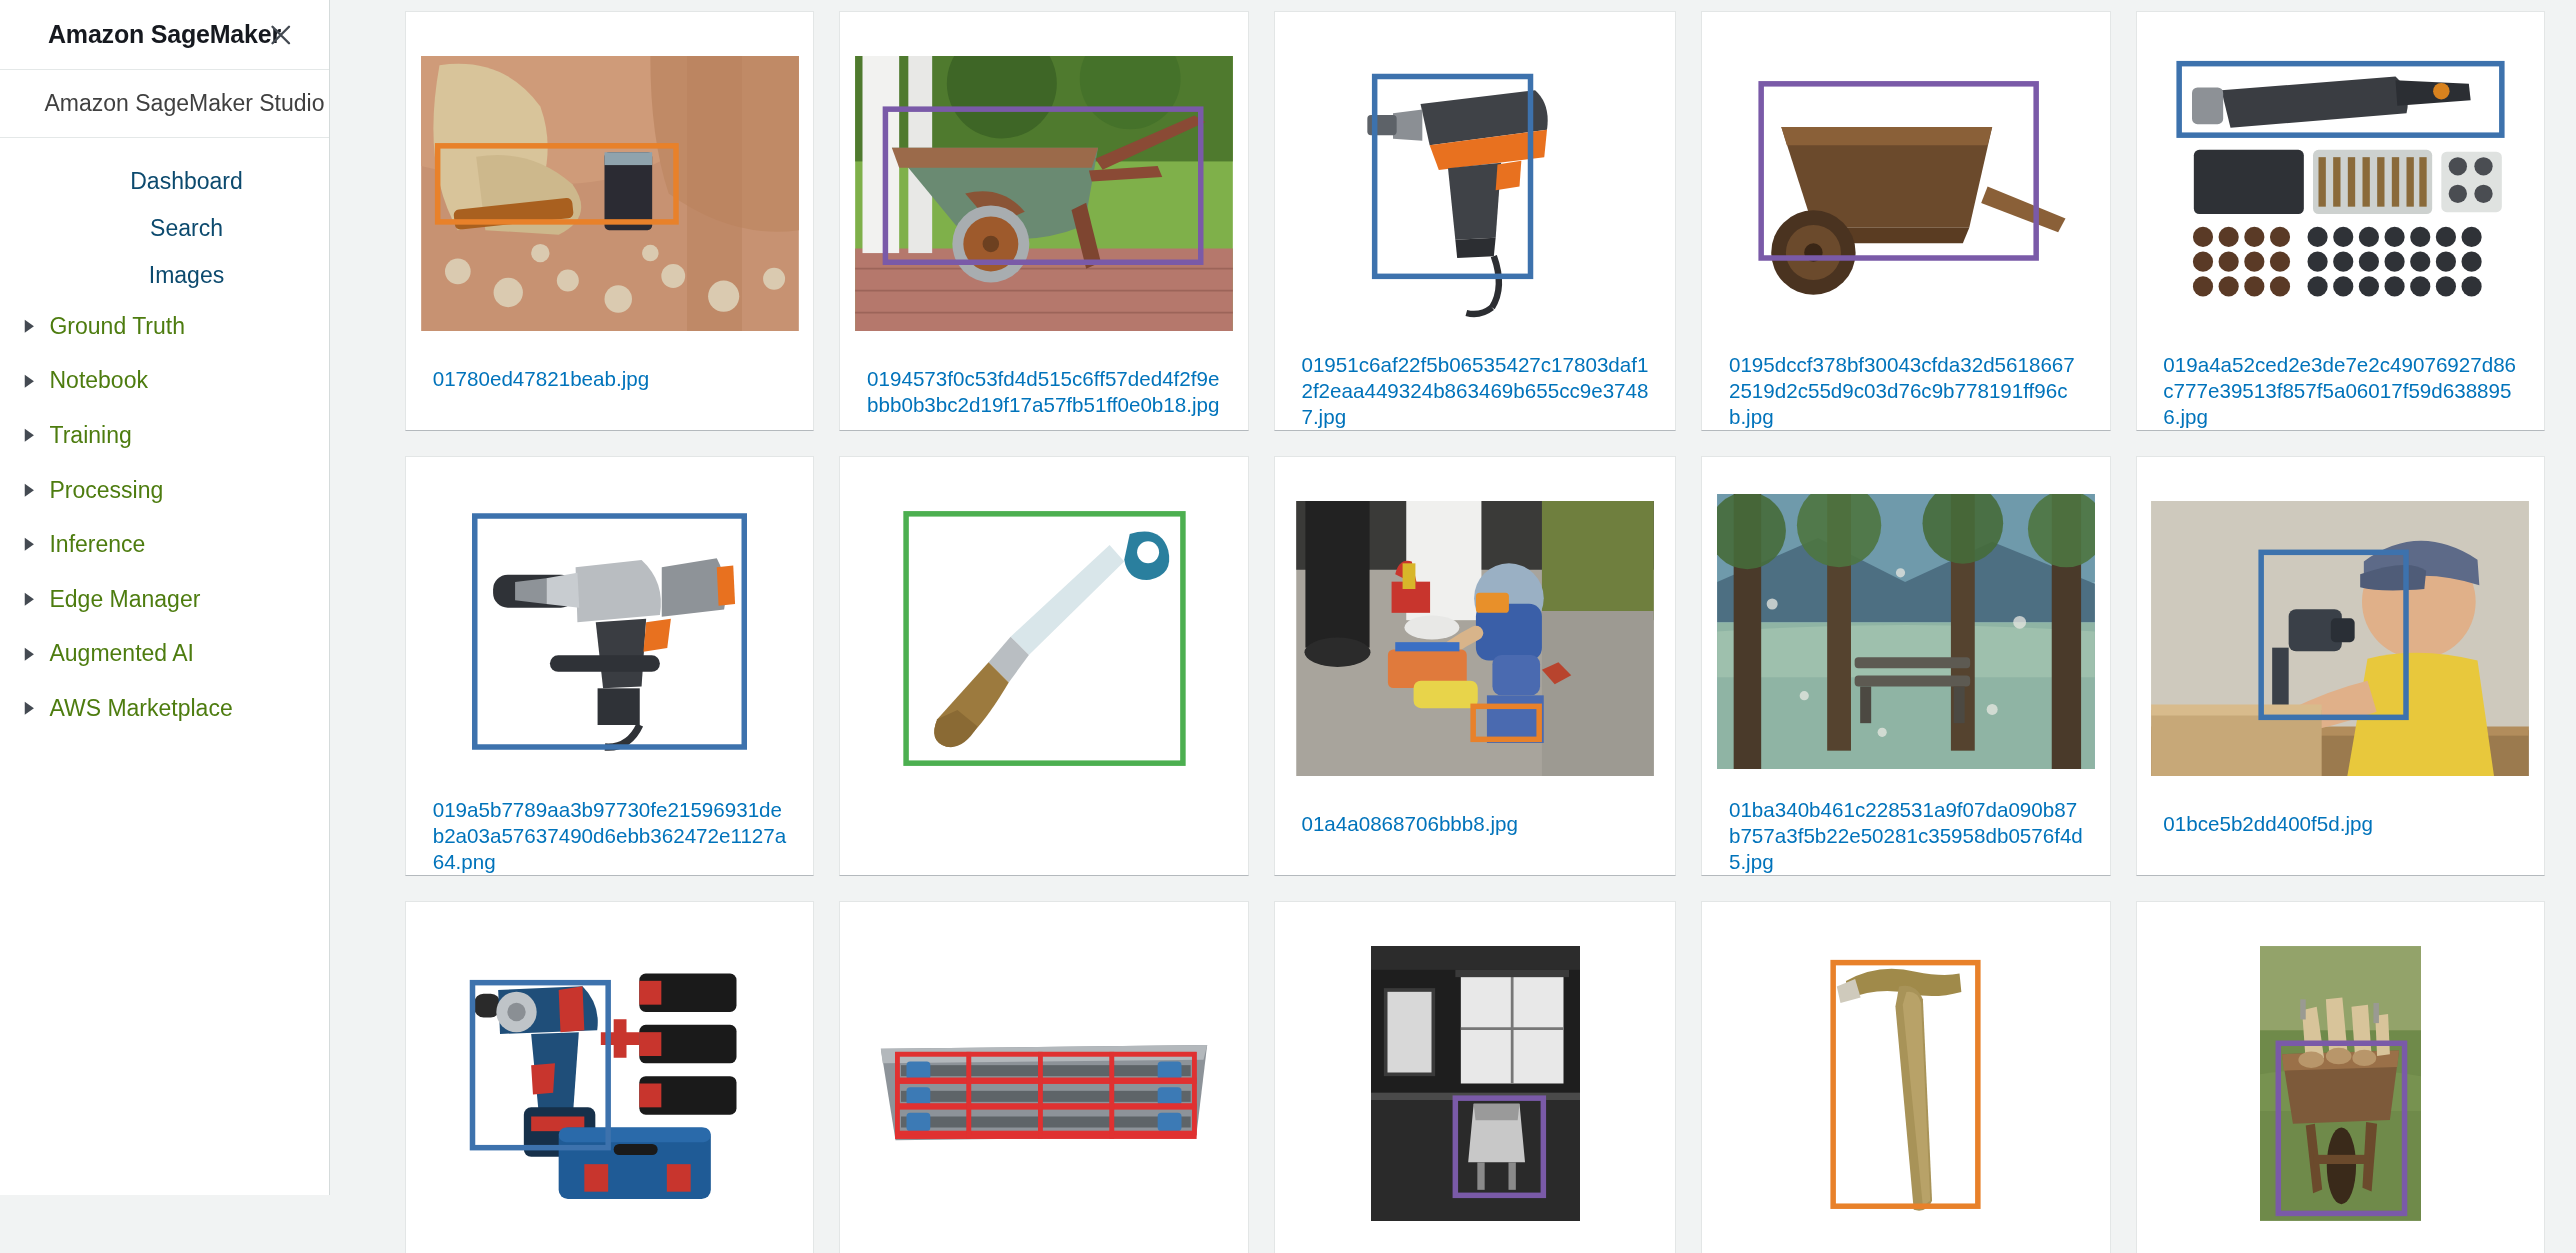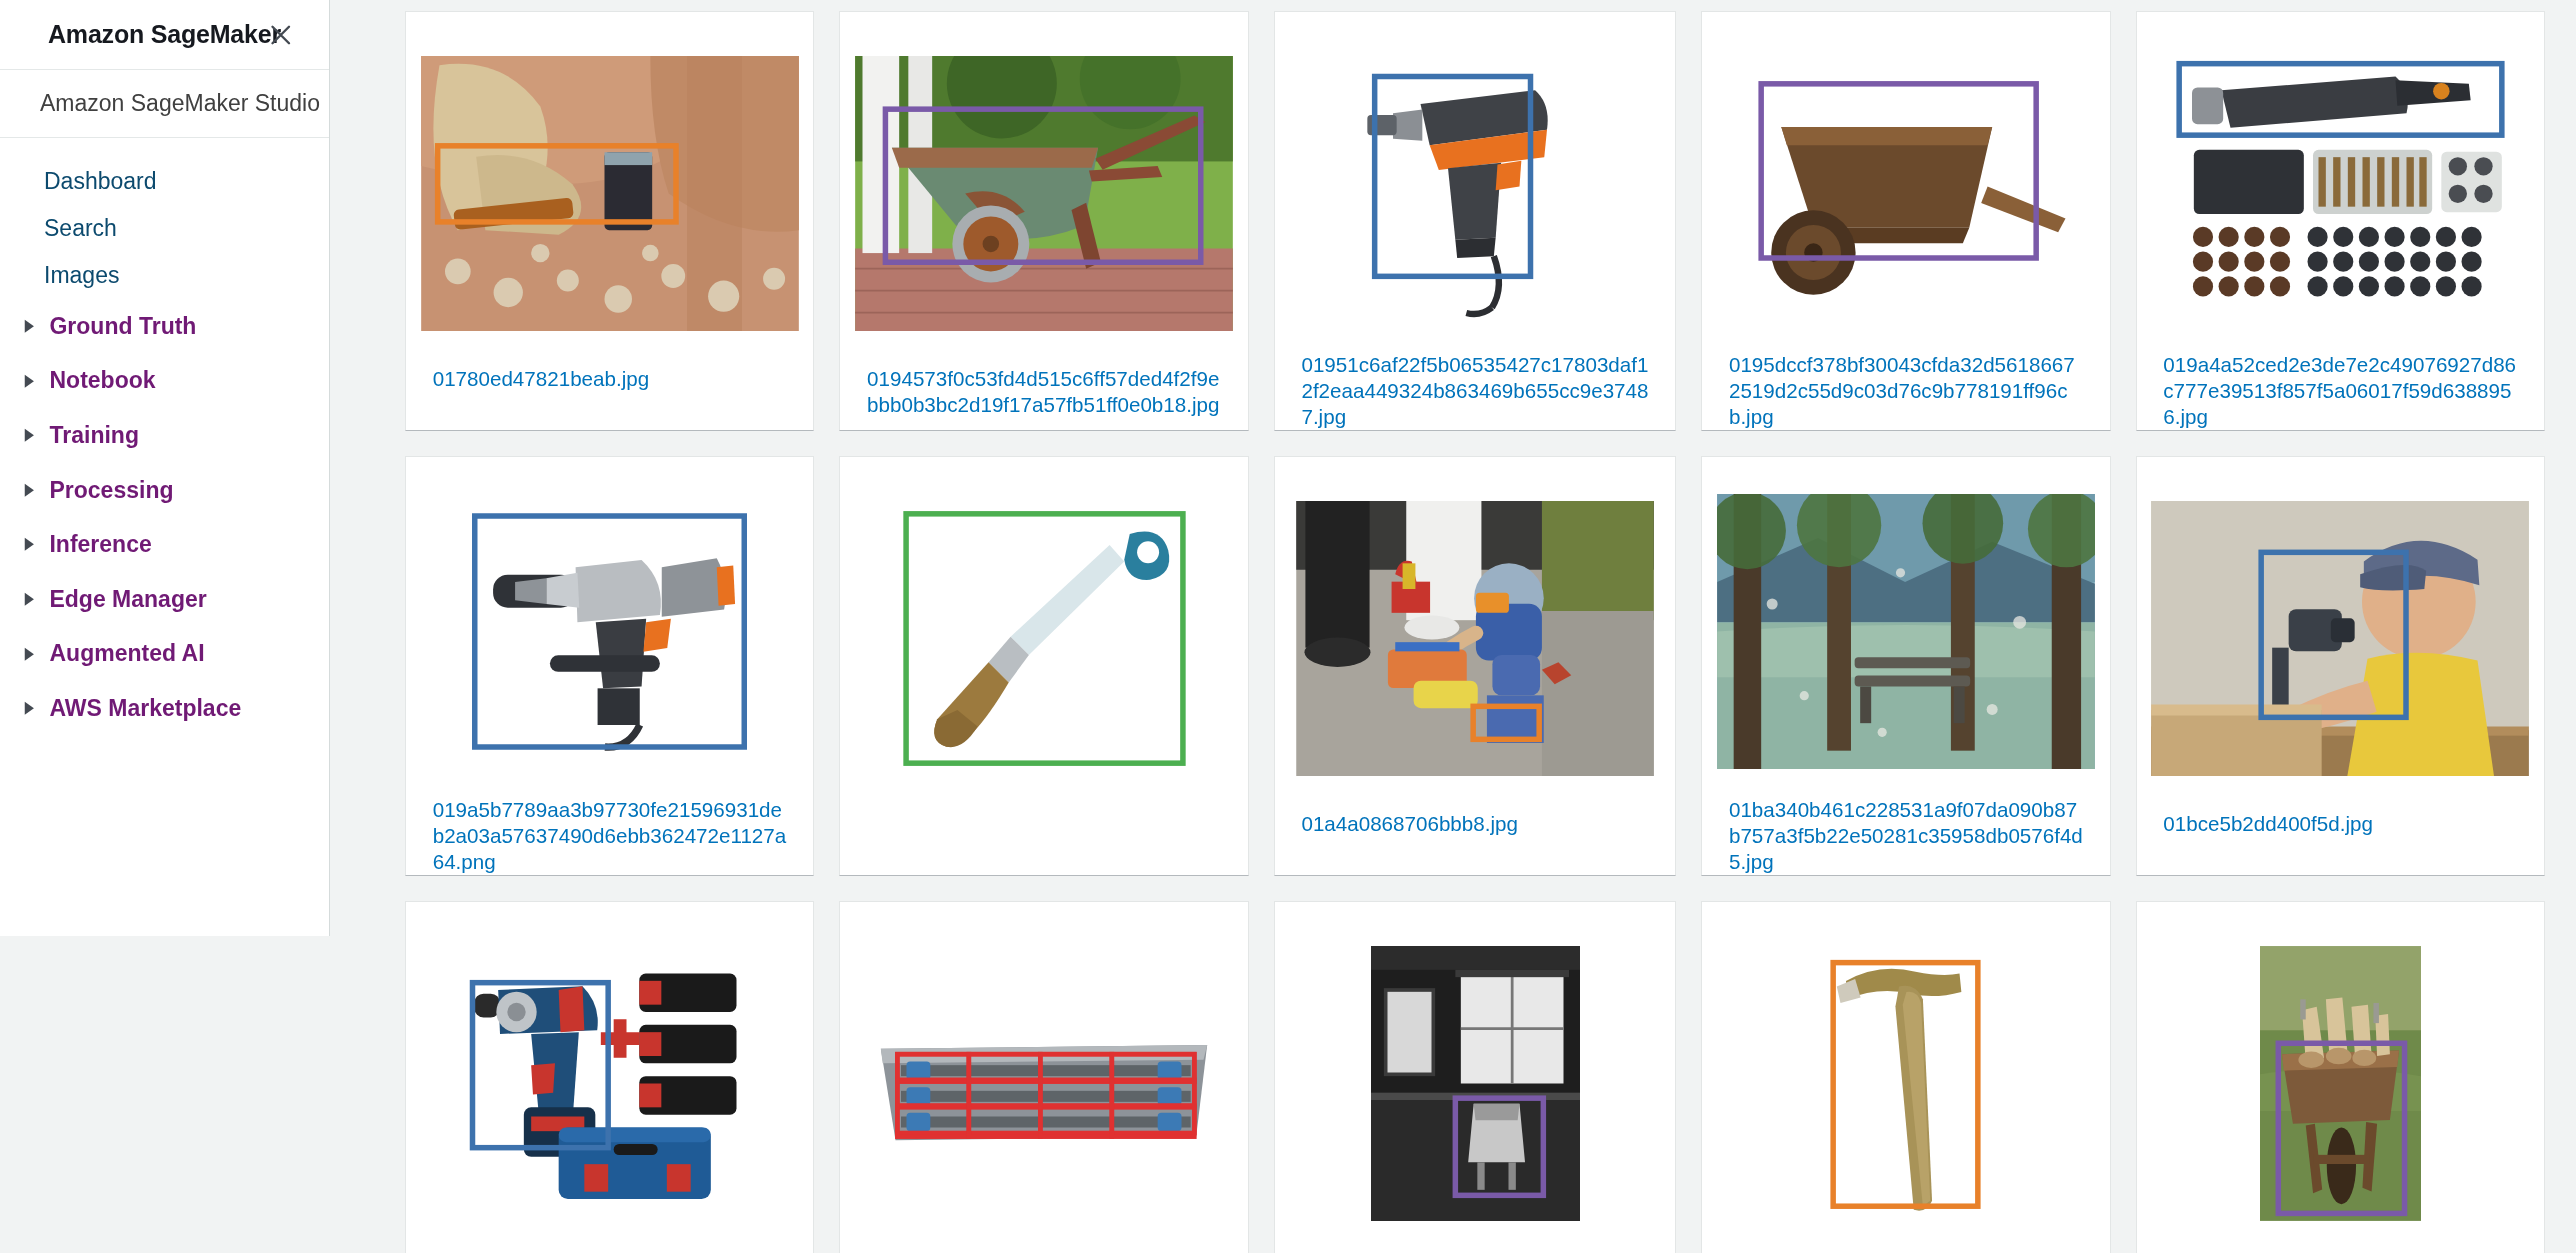--- a/index.html
+++ b/index.html
@@ -10,25 +10,26 @@
     background: #f1f3f3;
     font-family: "Liberation Sans", "DejaVu Sans", sans-serif;
   }
 
   #app { display: flex; width: 2576px; height: 1253px; }
 
   
   #sidebar {
     width: 330px;
     min-width: 330px;
-    height: 936px;
+    height: 1195px;
     background: #ffffff;
     border-right: 1.8px solid #d5dbdb;
     display: flex;
     flex-direction: column;
+    text-align: center;
   }
   .side-header {
     height: 70px;
     display: flex;
     align-items: center;
     justify-content: center;
     position: relative;
     border-bottom: 1.8px solid #e4e8e8;
     background: #fff;
   }
@@ -71,22 +72,22 @@
     cursor: pointer;
   }
   .caret {
     width: 22px; min-width: 22px;
     display: flex; align-items: center; justify-content: center;
     margin-right: 9.2px;
   }
   .caret svg { display: block; }
   .nav-group-label {
     font-size: 23px;
-    font-weight: bold;
-    color: #701a75;
+    font-weight: normal;
+    color: #4d7c0f;
   }
 
   
   #main {
     flex: 1;
     height: 1253px;
     background: #f1f3f3;
     padding: 11px 31px 0 44px;
     overflow: hidden;
     margin-left: 31px;

